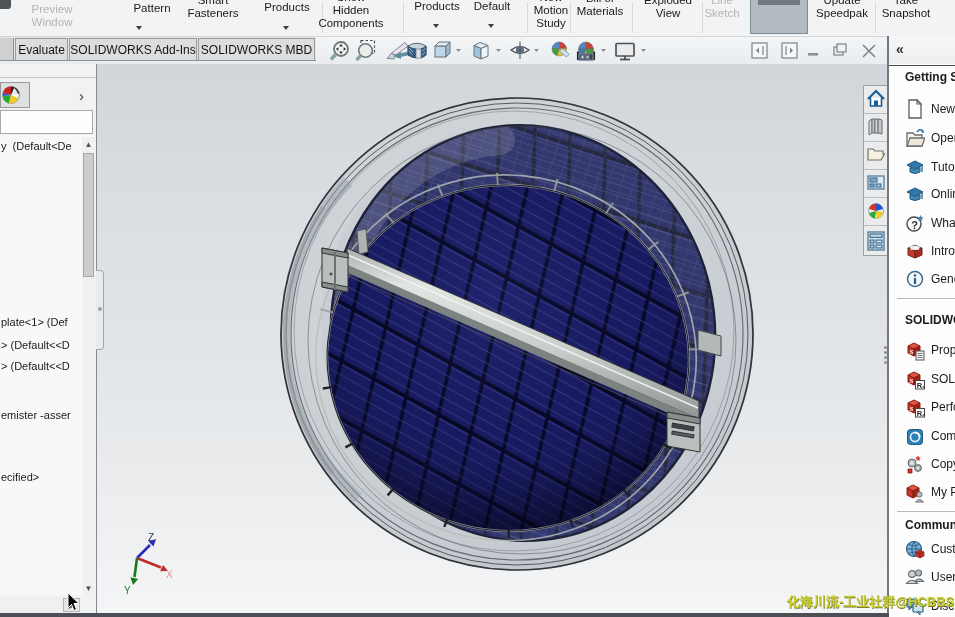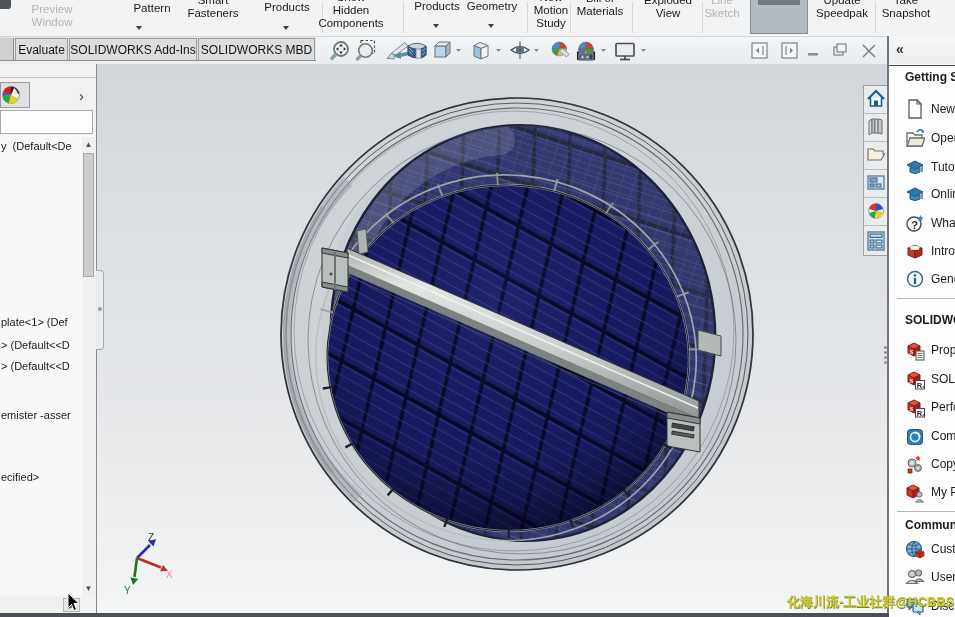--- a/index.html
+++ b/index.html
@@ -25,21 +25,21 @@
   <div class="rlabel" style="left:112px;top:2px;width:80px;">Pattern</div>
   <div class="darr" style="left:136px;top:26px;"></div>
   <div class="rlabel" style="left:178px;top:-6px;width:70px;">Smart<br>Fasteners</div>
   <div class="rlabel" style="left:247px;top:1px;width:80px;">Products</div>
   <div class="darr" style="left:283px;top:26px;"></div>
   <div class="sep" style="left:322px;"></div>
   <div class="rlabel" style="left:311px;top:-9px;width:80px;">Show<br>Hidden<br>Components</div>
   <div class="sep" style="left:403px;"></div>
   <div class="rlabel" style="left:397px;top:0px;width:80px;">Products</div>
   <div class="darr" style="left:433px;top:24px;"></div>
-  <div class="rlabel" style="left:452px;top:0px;width:80px;">Geometry</div>
+  <div class="rlabel" style="left:452px;top:0px;width:80px;">Default</div>
   <div class="darr" style="left:488px;top:24px;"></div>
   <div class="sep" style="left:527px;"></div>
   <div class="rlabel" style="left:516px;top:-9px;width:70px;">New<br>Motion<br>Study</div>
   <div class="sep" style="left:570px;"></div>
   <div class="rlabel" style="left:565px;top:-8px;width:70px;">Bill of<br>Materials</div>
   <div class="sep" style="left:632px;"></div>
   <div class="rlabel" style="left:633px;top:-6px;width:70px;">Exploded<br>View</div>
   <div class="sep" style="left:702px;"></div>
   <div class="rlabel gray" style="left:687px;top:-6px;width:70px;">Line<br>Sketch</div>
   <div class="abs" style="left:750px;top:-3px;width:58px;height:37px;background:#b2bbbf;border:1px solid #7b8d95;box-sizing:border-box;"></div>

